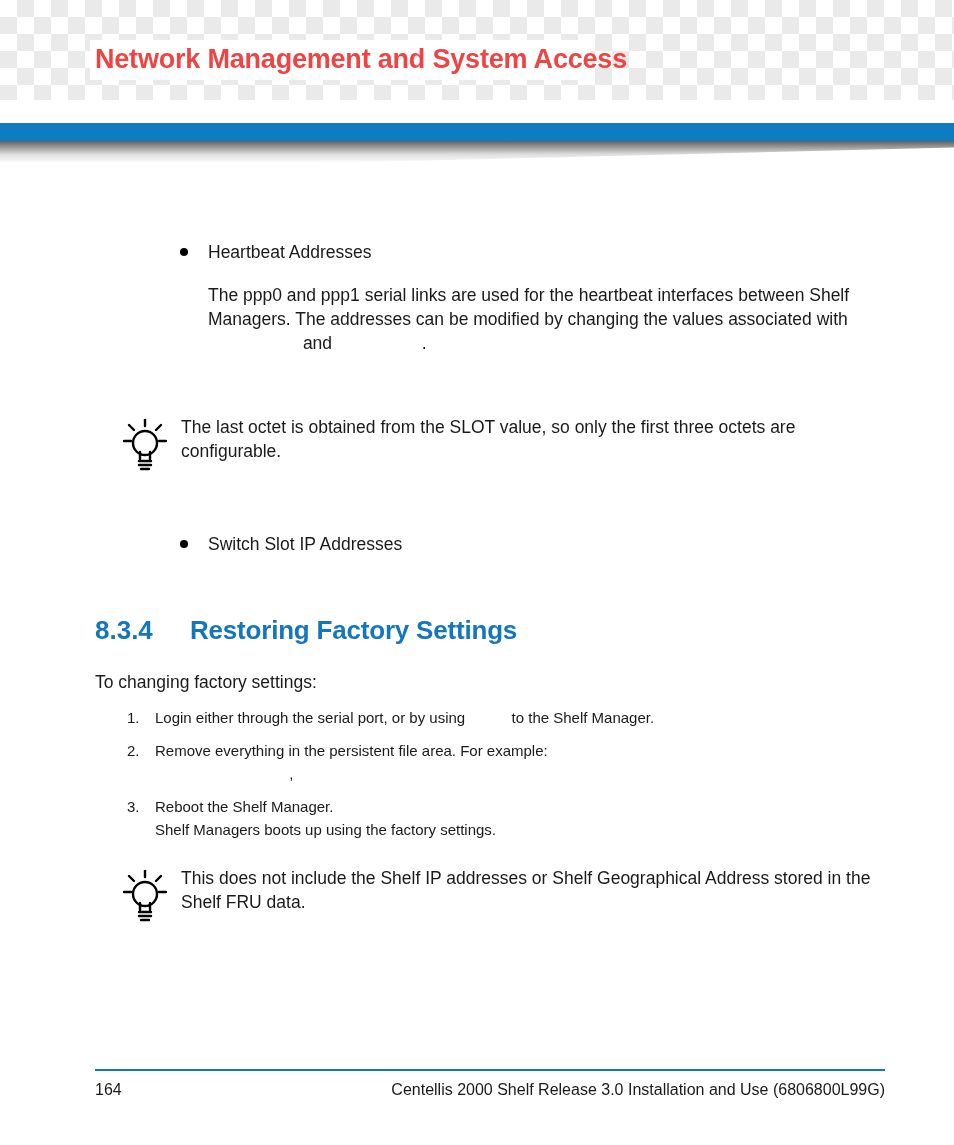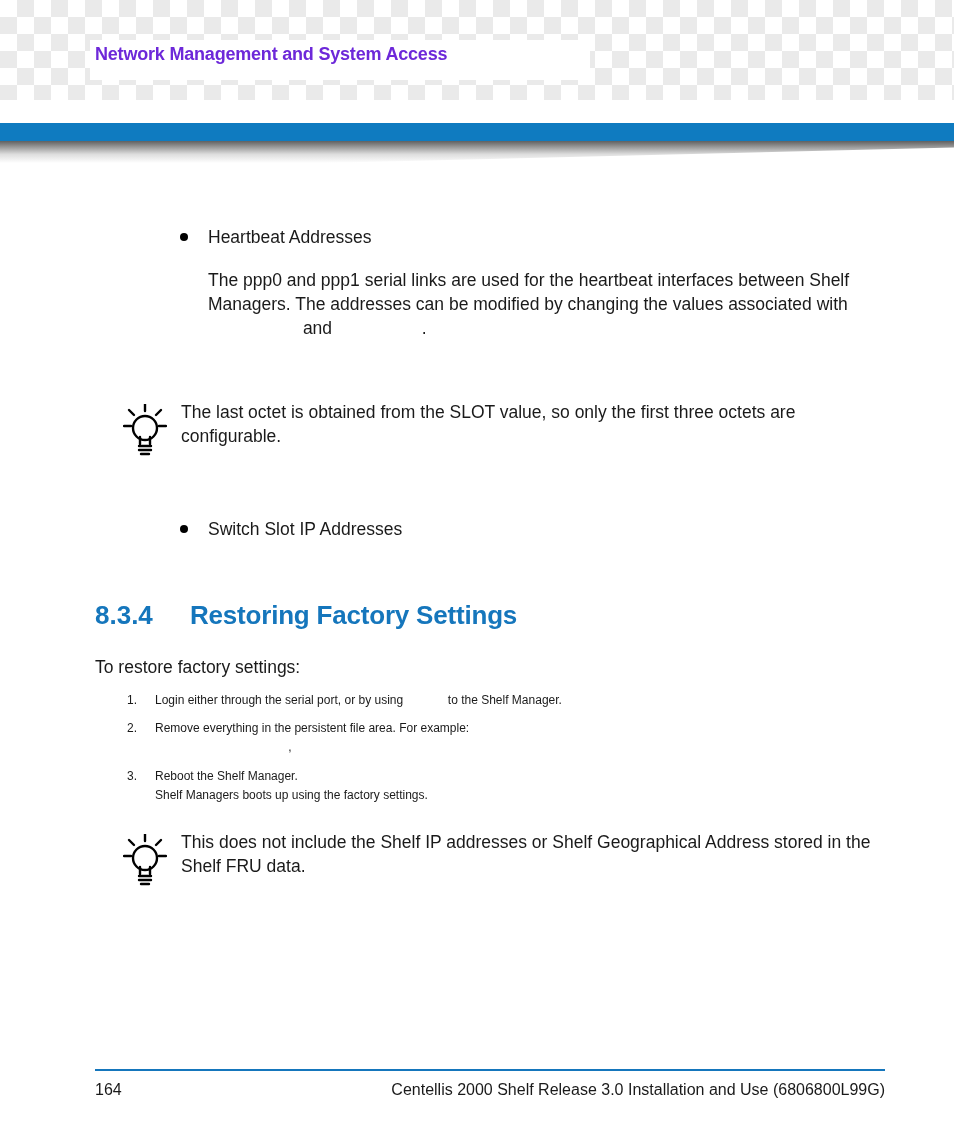--- a/index.html
+++ b/index.html
@@ -34,23 +34,23 @@
     top: 40px;
     left: 90px;
     width: 500px;
     height: 40px;
     background: #ffffff;
   }
   .chapter-title {
     position: absolute;
     top: 44px;
     left: 95px;
-    font-size: 18px;
+    font-size: 27px;
     font-weight: 700;
-    color: #6d28d9;
+    color: #ef4444;
     letter-spacing: -0.2px;
   }
 
   .blue-band {
     position: absolute;
     top: 121px;
     left: 0;
     width: 954px;
     height: 20px;
     background: #0f7bc0;
@@ -62,21 +62,21 @@
     left: 0;
     width: 954px;
     height: 22px;
     background: linear-gradient(to bottom, #4f4f4f 0%, #d9d9d9 60%, #ffffff 100%);
     clip-path: polygon(0% 0%, 100% 0%, 100% 30%, 34% 100%, 0% 100%);
     opacity: 0.9;
   }
 
   .content {
     position: absolute;
-    top: 226px;
+    top: 241px;
     left: 95px;
     width: 790px;
   }
 
   .bullet-item {
     display: flex;
     margin-left: 85px;
     margin-bottom: 16px;
   }
   .disc {
@@ -148,21 +148,21 @@
   }
 
   ol.steps {
     margin-left: 32px;
     list-style: none;
     counter-reset: step;
   }
   ol.steps li {
     counter-increment: step;
     position: relative;
-    font-size: 12px;
+    font-size: 15px;
     line-height: 1.4;
     margin-bottom: 12px;
     padding-left: 28px;
   }
   ol.steps li::before {
     content: counter(step) ".";
     position: absolute;
     left: 0;
     top: 0;
   }
@@ -244,21 +244,21 @@
     <div class="bullet-body">
       <div class="bullet-title">Switch Slot IP Addresses</div>
     </div>
   </div>
 
   <div class="section-head">
     <div class="section-num">8.3.4</div>
     <div class="section-title">Restoring Factory Settings</div>
   </div>
 
-  <div class="intro-line">To restore factory settings:</div>
+  <div class="intro-line">To changing factory settings:</div>
 
   <ol class="steps">
     <li>
       <span>Login either through the serial port, or by using </span>
       <span class="code-gap" style="width:38px;"></span>
       <span> to the Shelf Manager.</span>
     </li>
     <li>
       <span>Remove everything in the persistent file area.  For example:</span>
       <div class="step-sub">

